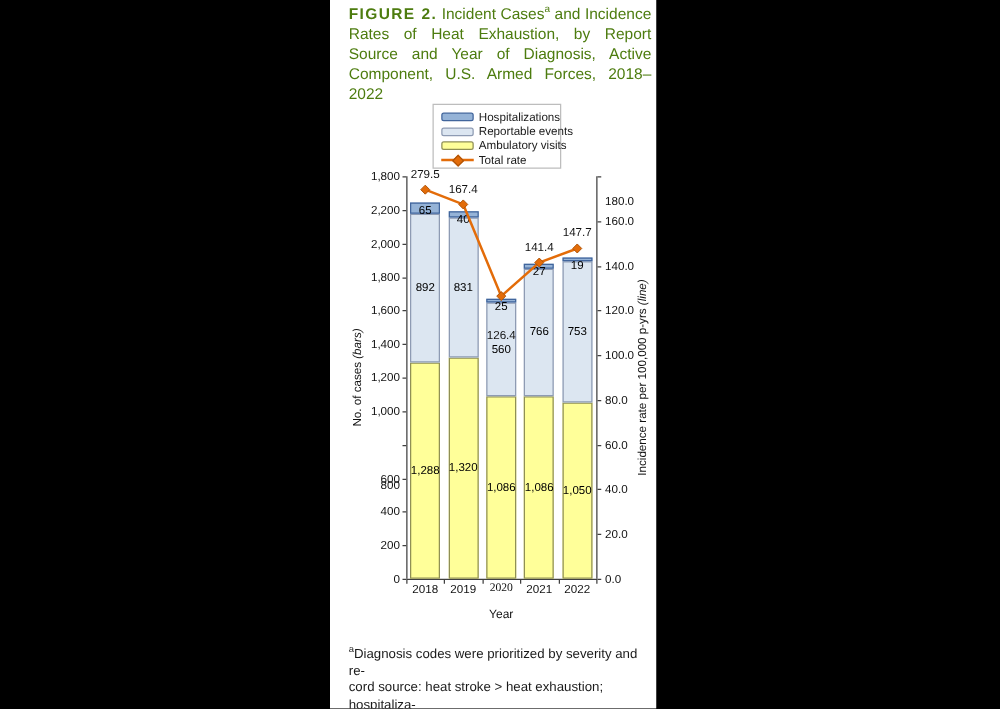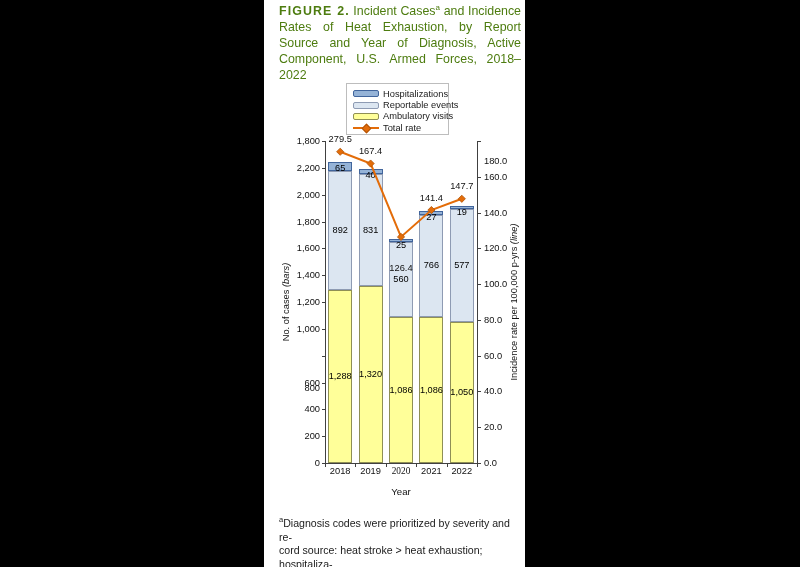--- a/index.html
+++ b/index.html
@@ -155,21 +155,21 @@
         <div class="seg" style="left: 155.4px; top: 214.523px; width: 24px; height: 102.772px; background: rgb(220, 230, 241); border-color: rgb(142, 155, 179);"></div>
         <div class="seg" style="left: 155.4px; top: 210.901px; width: 24px; height: 3.6225px; background: rgb(149, 179, 215); border-color: rgb(65, 101, 156);"></div>
         <div class="blab" style="left: 149.4px; top: 384.647px;">1,086</div>
         <div class="blab" style="left: 149.4px; top: 260.409px;">766</div>
         <div class="blab" style="left: 149.4px; top: 211.901px;">27</div>
         <div class="xlab" style="left: 152.4px; top: 466px;">2021</div>
         <div class="seg" style="left: 185.8px; top: 322.125px; width: 24px; height: 140.875px; background: rgb(255, 255, 153); border-color: rgb(143, 143, 85);"></div>
         <div class="seg" style="left: 185.8px; top: 209.023px; width: 24px; height: 113.103px; background: rgb(220, 230, 241); border-color: rgb(142, 155, 179);"></div>
         <div class="seg" style="left: 185.8px; top: 206.473px; width: 24px; height: 2.54917px; background: rgb(149, 179, 215); border-color: rgb(65, 101, 156);"></div>
         <div class="blab" style="left: 179.8px; top: 387.062px;">1,050</div>
-        <div class="blab" style="left: 179.8px; top: 260.074px;">577</div>
+        <div class="blab" style="left: 179.8px; top: 260.074px;">753</div>
         <div class="blab" style="left: 179.8px; top: 207.473px;">19</div>
         <div class="xlab" style="left: 182.8px; top: 466px;">2022</div>
         <svg class="lineplot" width="261" height="567">
           <polyline points="76.2,151.73333333333335 106.6,163.53999999999996 137,236.88444444444443 167.39999999999998,210.0511111111111 197.79999999999998,198.78111111111116" fill="none" stroke="#E36C09" stroke-width="2"></polyline>
           <path d="M 76.2 148.13333333333335 L 79.8 151.73333333333335 L 76.2 155.33333333333334 L 72.60000000000001 151.73333333333335 Z" fill="#E36C09" stroke="#b05408" stroke-width="0.8"></path>
           <path d="M 106.6 159.93999999999997 L 110.19999999999999 163.53999999999996 L 106.6 167.13999999999996 L 103 163.53999999999996 Z" fill="#E36C09" stroke="#b05408" stroke-width="0.8"></path>
           <path d="M 137 233.28444444444443 L 140.6 236.88444444444443 L 137 240.48444444444442 L 133.4 236.88444444444443 Z" fill="#E36C09" stroke="#b05408" stroke-width="0.8"></path>
           <path d="M 167.39999999999998 206.45111111111112 L 170.99999999999997 210.0511111111111 L 167.39999999999998 213.6511111111111 L 163.79999999999998 210.0511111111111 Z" fill="#E36C09" stroke="#b05408" stroke-width="0.8"></path>
           <path d="M 197.79999999999998 195.18111111111116 L 201.39999999999998 198.78111111111116 L 197.79999999999998 202.38111111111115 L 194.2 198.78111111111116 Z" fill="#E36C09" stroke="#b05408" stroke-width="0.8"></path>
         </svg>

